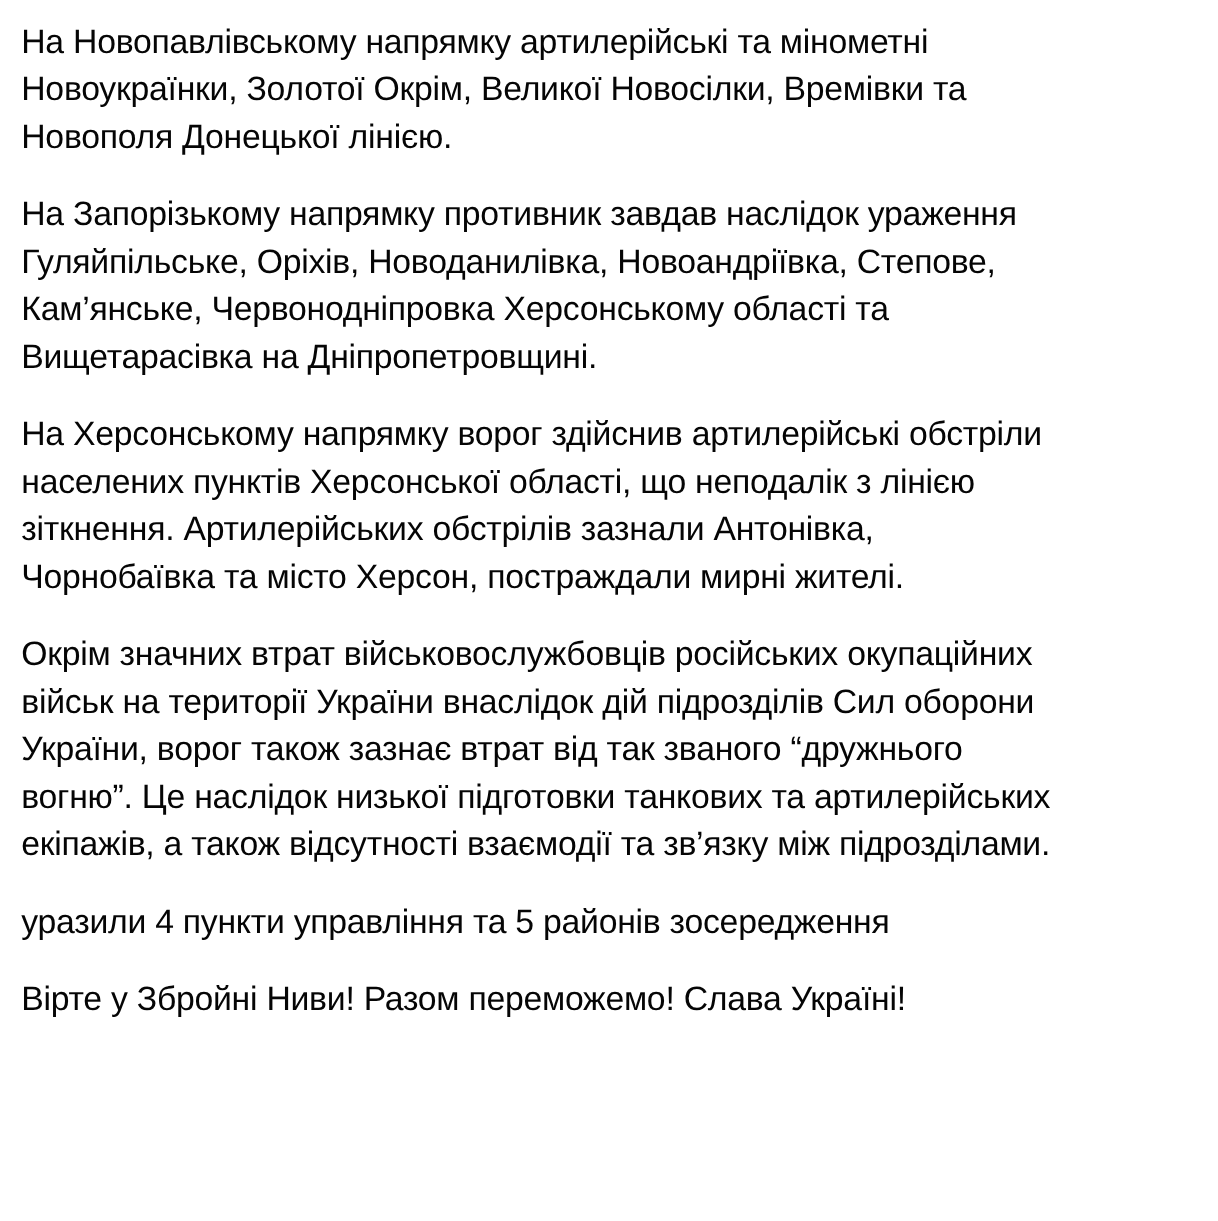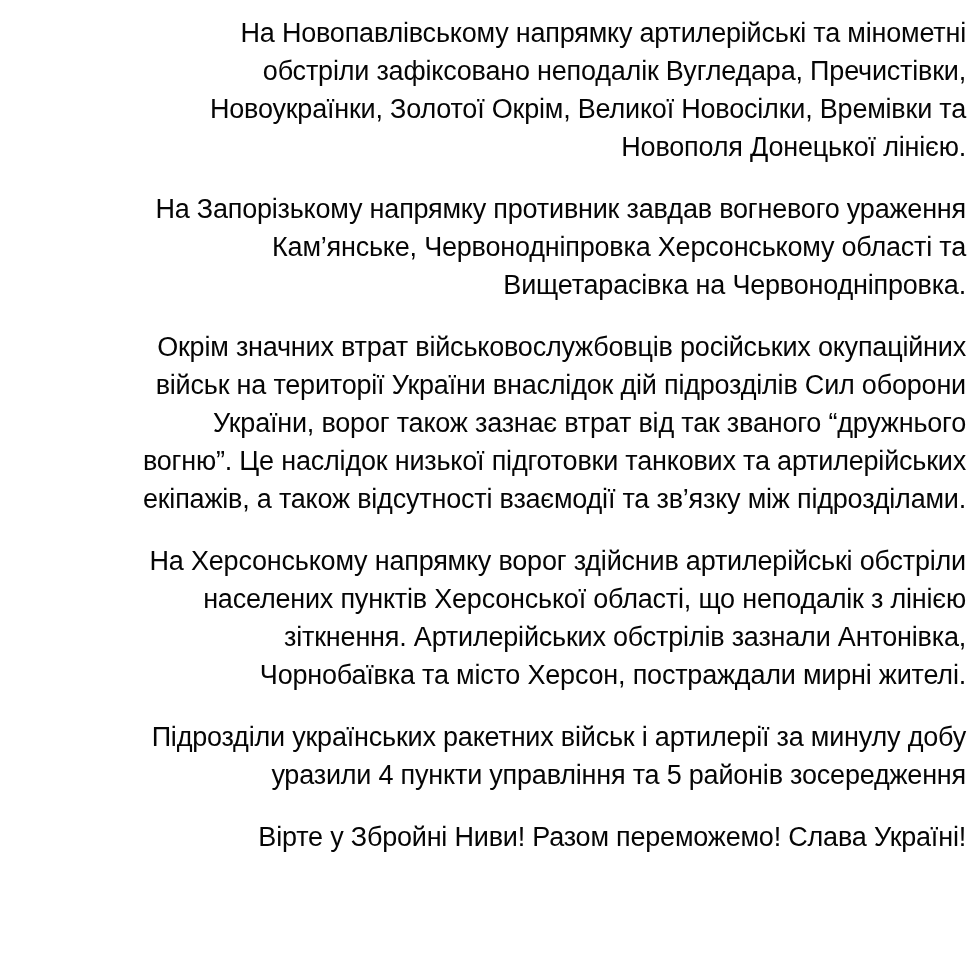--- a/index.html
+++ b/index.html
@@ -19,62 +19,60 @@
     color: #050505;
     font-family: "Liberation Sans", sans-serif;
     font-size: 27px;
     line-height: 38px;
     letter-spacing: -0.2px;
     font-weight: 400;
   }
   .post-text p {
     margin: 0 0 24px 0;
     padding: 0;
-    text-align: right;
   }
   .line {
     display: block;
     white-space: nowrap;
   }
 </style>
 </head>
 <body>
 
 <div class="post-text">
 
   <p>
     <span class="line">На Новопавлівському напрямку артилерійські та мінометні</span>
-    <span class="line">обстріли зафіксовано неподалік Вугледара, Пречистівки,</span>
     <span class="line">Новоукраїнки, Золотої Окрім, Великої Новосілки, Времівки та</span>
     <span class="line">Новополя Донецької лінією.</span>
   </p>
 
   <p>
-    <span class="line">На Запорізькому напрямку противник завдав вогневого ураження</span>
+    <span class="line">На Запорізькому напрямку противник завдав наслідок ураження</span>
+    <span class="line">Гуляйпільське, Оріхів, Новоданилівка, Новоандріївка, Степове,</span>
     <span class="line">Кам’янське, Червонодніпровка Херсонському області та</span>
-    <span class="line">Вищетарасівка на Червонодніпровка.</span>
+    <span class="line">Вищетарасівка на Дніпропетровщині.</span>
+  </p>
+
+  <p>
+    <span class="line">На Херсонському напрямку ворог здійснив артилерійські обстріли</span>
+    <span class="line">населених пунктів Херсонської області, що неподалік з лінією</span>
+    <span class="line">зіткнення. Артилерійських обстрілів зазнали Антонівка,</span>
+    <span class="line">Чорнобаївка та місто Херсон, постраждали мирні жителі.</span>
   </p>
 
   <p>
     <span class="line">Окрім значних втрат військовослужбовців російських окупаційних</span>
     <span class="line">військ на території України внаслідок дій підрозділів Сил оборони</span>
     <span class="line">України, ворог також зазнає втрат від так званого “дружнього</span>
     <span class="line">вогню”. Це наслідок низької підготовки танкових та артилерійських</span>
     <span class="line">екіпажів, а також відсутності взаємодії та зв’язку між підрозділами.</span>
   </p>
 
   <p>
-    <span class="line">На Херсонському напрямку ворог здійснив артилерійські обстріли</span>
-    <span class="line">населених пунктів Херсонської області, що неподалік з лінією</span>
-    <span class="line">зіткнення. Артилерійських обстрілів зазнали Антонівка,</span>
-    <span class="line">Чорнобаївка та місто Херсон, постраждали мирні жителі.</span>
-  </p>
-
-  <p>
-    <span class="line">Підрозділи українських ракетних військ і артилерії за минулу добу</span>
     <span class="line">уразили 4 пункти управління та 5 районів зосередження</span>
   </p>
 
   <p>
     <span class="line">Вірте у Збройні Ниви! Разом переможемо! Слава Україні!</span>
   </p>
 
 </div>
 
 </body></html>

